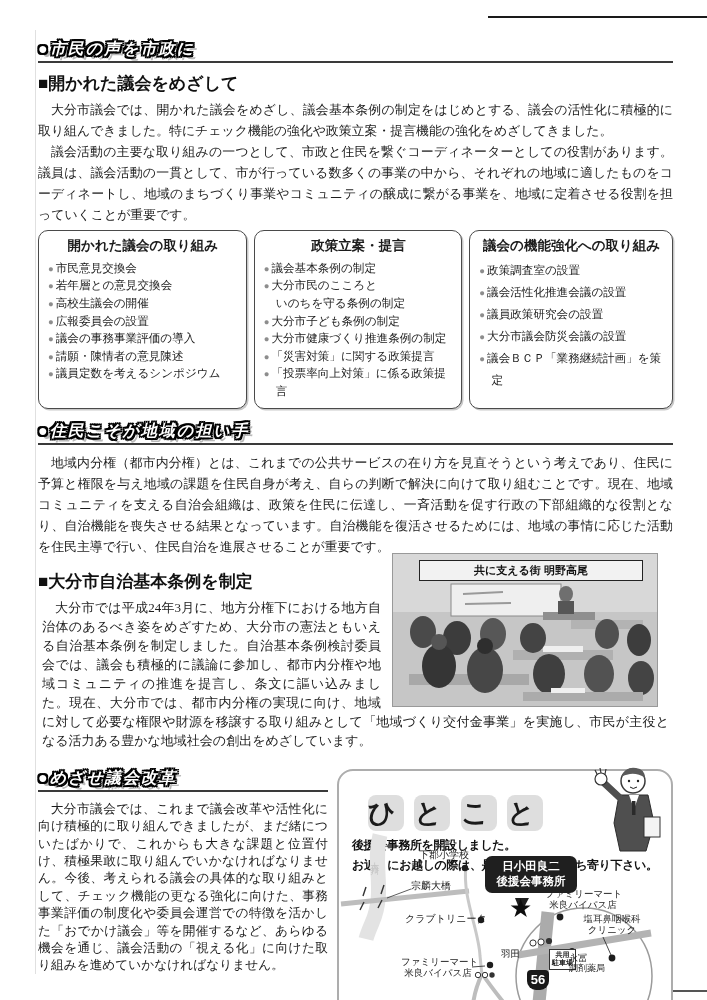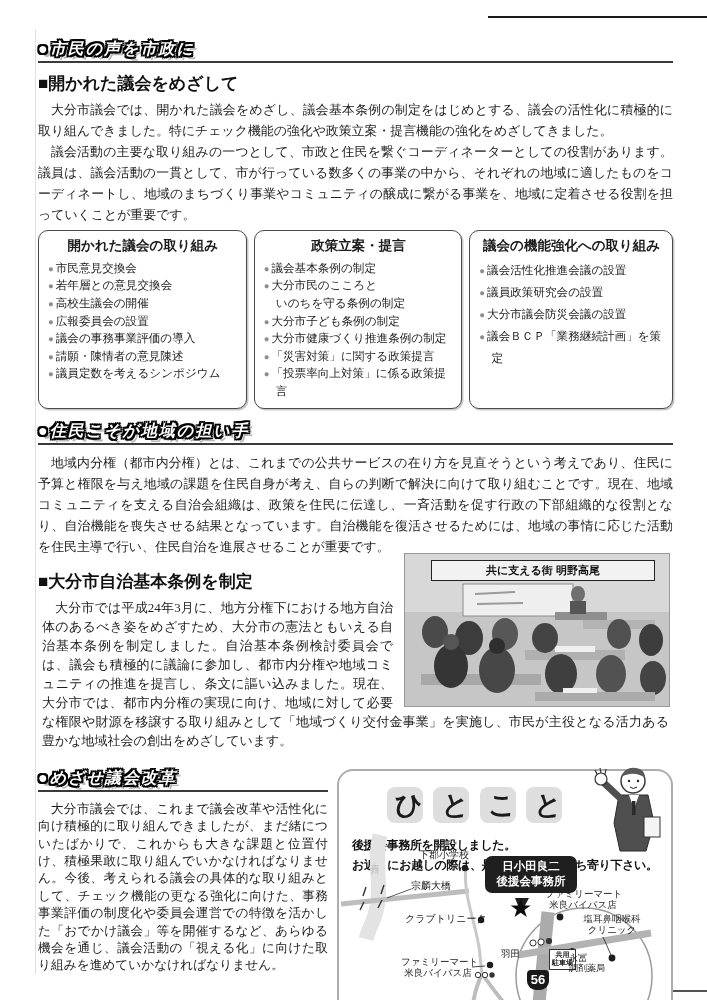--- a/index.html
+++ b/index.html
@@ -29,36 +29,36 @@
           font-size:13.5px;font-weight:bold;margin:0 0 4px 0;}
   .box ul{list-style:none;margin:0;padding:0;font-family:"Liberation Sans","DejaVu Sans",sans-serif;
           font-size:11.6px;}
   .box li{padding-left:1.05em;text-indent:-1.05em;white-space:pre-line;line-height:1.52;}
   .box.b3 li{line-height:1.9;}
   .box li::before{content:"●";color:#8d8d8d;font-size:9.5px;margin-right:2px;}
 
   
   .sec2b{margin-top:12px;}
   .sec2b::after{content:"";display:block;clear:both;}
-  .photo{float:right;width:264px;height:152px;margin:-16px 4px 4px 12px;position:relative;
+  .photo{float:right;width:264px;height:152px;margin:-16px 16px 4px 12px;position:relative;
          background:#b91c1c;outline:1px solid #999;}
   .photo .banner{position:absolute;top:6px;left:26px;right:14px;background:#f2f2f2;
          border:1px solid #222;text-align:center;font-size:11px;font-weight:bold;
          font-family:"Liberation Sans","DejaVu Sans",sans-serif;padding:2px 0;color:#111;}
 
   
   .bottom{display:flex;gap:9px;margin-top:14px;}
   .bleft{width:312px;}
   .bleft .pt{margin-top:9px;}
   .bright{width:336px;position:relative;}
 
   .hito{position:relative;width:336px;height:336px;border:2.5px solid #adadad;
         border-radius:16px;box-sizing:border-box;background:#fff;
         font-family:"Liberation Sans","DejaVu Sans",sans-serif;}
-  .hito-title{position:absolute;top:16px;left:26px;width:200px;text-align:right;}
+  .hito-title{position:absolute;top:24px;left:26px;width:200px;text-align:left;}
   .hito-title .ch{display:inline-block;width:36px;height:36px;line-height:36px;
         background:#dedede;border-radius:8px;font-size:27px;font-weight:bold;
         margin:0 3px;color:#1a1a1a;}
   .intro{position:absolute;left:13px;font-size:12px;font-weight:600;letter-spacing:-0.4px;color:#111;}
   #intro1{top:66px;} #intro2{top:86px;}
 
   .map-svg{position:absolute;left:0;top:0;width:331px;height:331px;}
   .ml{position:absolute;font-size:10px;line-height:1.2;color:#1d1d1d;white-space:nowrap;}
   .ml .line{display:block;}
   .ml.c{text-align:center;}
@@ -123,20 +123,21 @@
 いのちを守る条例の制定</li>
         <li>大分市子ども条例の制定</li>
         <li>大分市健康づくり推進条例の制定</li>
         <li>「災害対策」に関する政策提言</li>
         <li>「投票率向上対策」に係る政策提言</li>
       </ul>
     </div>
     <div class="box b3">
       <h4>議会の機能強化への取り組み</h4>
       <ul>
+        <li>政策調査室の設置</li>
         <li>議会活性化推進会議の設置</li>
         <li>議員政策研究会の設置</li>
         <li>大分市議会防災会議の設置</li>
         <li>議会ＢＣＰ「業務継続計画」を策定</li>
       </ul>
     </div>
   </div>
 
   <div style="margin-top:13px;">
     <h1 class="pop">●住民こそが地域の担い手</h1>

